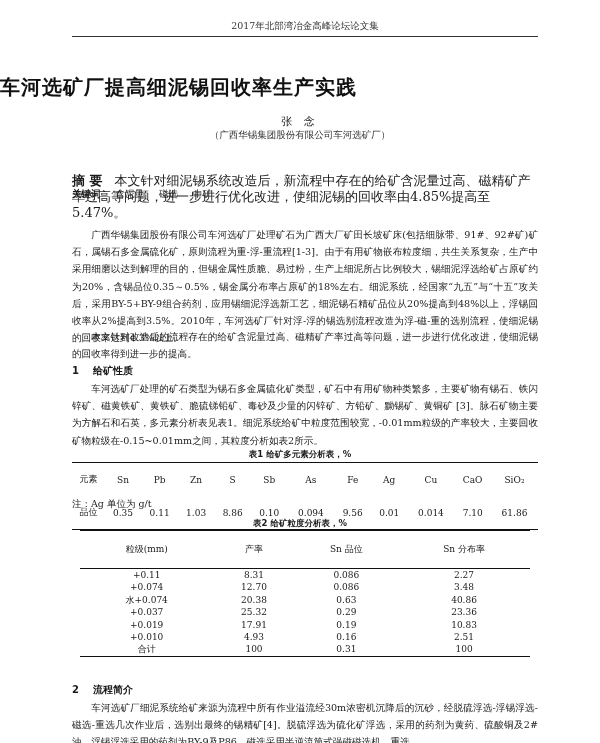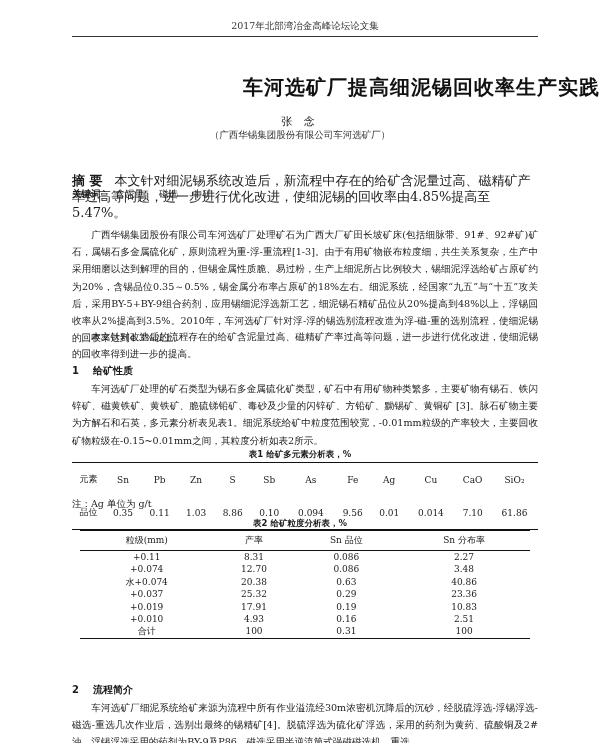--- a/index.html
+++ b/index.html
@@ -1,21 +1,21 @@
 <!DOCTYPE html>
 <html><head>
 <meta charset="utf-8">
 <style>
   html, body { margin:0; padding:0; background:#ffffff; }
   body { width:600px; height:743px; overflow:hidden; position:relative; color:#1a1a1a;
          font-family:"DejaVu Serif", "Liberation Serif", serif; }
   .header { position:absolute; top:20px; left:72px; width:466px; text-align:center;
             font-size:9.5px; color:#333; }
   .header-rule { position:absolute; top:36px; left:72px; width:466px; height:1px; background:#333; }
-  .title { position:absolute; top:74px; left:0; width:600px; text-align:right;
+  .title { position:absolute; top:74px; left:0; width:600px; text-align:left;
            font-family:"DejaVu Sans", sans-serif; font-weight:bold; font-size:20px; letter-spacing:1px; color:#111; }
   .author { position:absolute; top:114px; left:0; width:600px; text-align:center; font-size:11px; letter-spacing:4px; }
   .affil { position:absolute; top:129px; left:0; width:600px; text-align:center; font-size:9.5px; color:#333; }
   .abstract { position:absolute; top:173px; left:72px; width:466px; font-size:13px; line-height:16px; }
   .abstract .lbl, .kw .lbl { font-family:"DejaVu Sans", sans-serif; font-weight:bold; margin-right:12px; }
   .kw { position:absolute; top:188px; left:72px; width:466px; font-size:9.5px; }
   .kw .k { margin-right:12px; }
   .body-text { position:absolute; left:72px; width:466px; font-size:9.6px; line-height:17.2px; text-align:justify; }
   .p1 { top:226px; }
   .p2 { top:328px; }
@@ -24,21 +24,21 @@
   .s1 { top:364px; }
   .p3 { top:380px; }
   .cap { position:absolute; left:0; width:600px; text-align:center; font-family:"DejaVu Sans", sans-serif; font-size:8.5px; font-weight:bold; }
   .cap1 { top:449px; }
   .cap2 { top:518px; }
   table { position:absolute; border-collapse:collapse; font-size:9px; }
   .t1 { top:462px; left:72px; width:466px; border-top:1.5px solid #111; border-bottom:1.5px solid #111; }
   .t1 td { text-align:center; padding:10px 0; }
   .note { position:absolute; top:498px; left:72px; font-size:9.5px; }
   .t2 { top:530px; left:80px; width:450px; border-top:1.5px solid #111; border-bottom:1.5px solid #111; }
-  .t2 th { font-weight:normal; padding:3px 0; border-bottom:1px solid #111; text-align:center; }
+  .t2 th { font-weight:normal; padding:12px 0; border-bottom:1px solid #111; text-align:center; }
   .t2 td { text-align:center; padding:0; height:12.4px; line-height:12.4px; }
   .s2 { top:683px; }
   .p4 { top:699px; }
   .indent { text-indent:2em; }
 </style>
 </head>
 <body>
 
 <div class="header">2017年北部湾冶金高峰论坛论文集</div>
 <div class="header-rule"></div>

